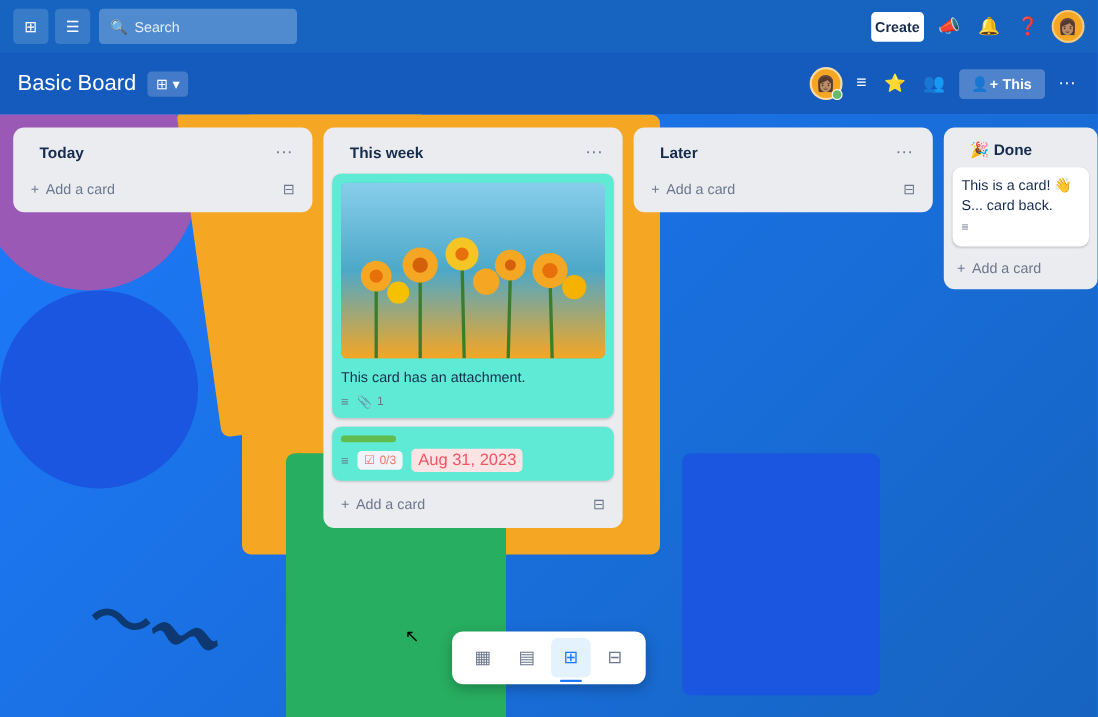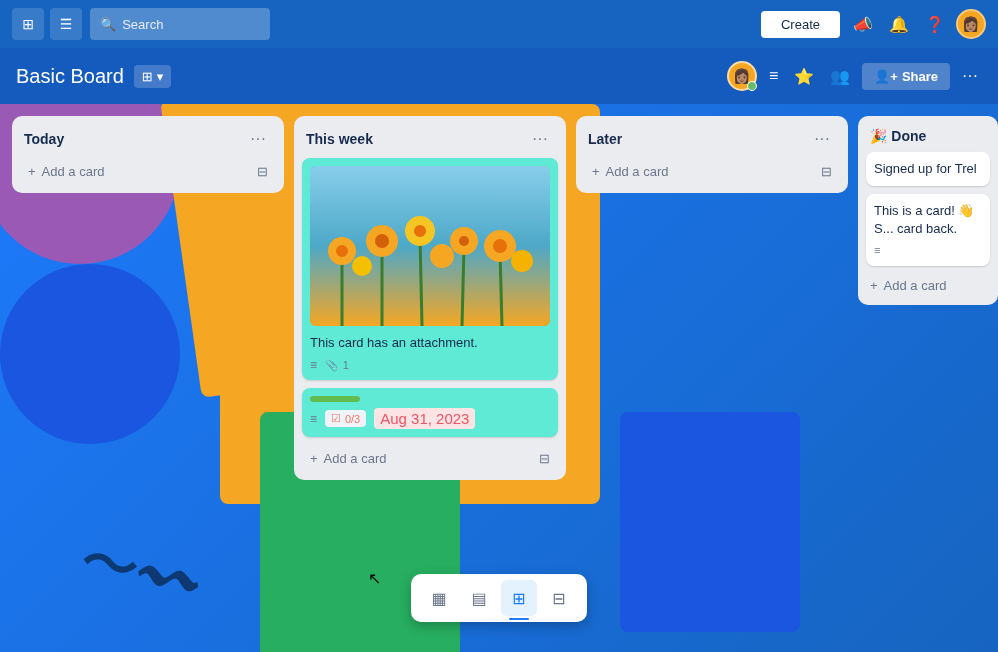--- a/index.html
+++ b/index.html
@@ -32,23 +32,23 @@
       flex: 0 0 180px;
       cursor: pointer;
     }
     .search-bar span { color: rgba(255,255,255,0.85); font-size: 13px; }
     .nav-spacer { flex: 1; }
     .create-btn {
       background: white;
       color: #172b4d;
       border: none;
       border-radius: 4px;
-      padding: 6px 20px;
+      padding: 6px 4px;
       font-size: 13px;
-      font-weight: 400;
+      font-weight: 700;
       cursor: pointer;
     }
     .nav-right-icons { display: flex; align-items: center; gap: 6px; }
     .nav-icon-circle {
       width: 30px; height: 30px;
       border-radius: 50%;
       display: flex; align-items: center; justify-content: center;
       cursor: pointer; font-size: 16px; color: white;
     }
     .avatar-nav {
@@ -161,20 +161,21 @@
       background: #ebecf0;
       border-radius: 10px;
       padding: 8px;
       flex-shrink: 0;
     }
     .column-header {
       display: flex;
       justify-content: space-between;
       align-items: center;
       padding: 4px 4px 8px;
+      margin-left: 12px;
     }
     .column-title {
       font-size: 14px;
       font-weight: 700;
       color: #172b4d;
     }
     .col-menu-btn {
       color: #6b778c;
       font-size: 16px;
       cursor: pointer;
@@ -351,21 +352,21 @@
     <div style="position:relative;">
       <div class="avatar-board">👩🏽
         <div class="avatar-board-badge"></div>
       </div>
     </div>
     <span class="header-icon-btn">≡</span>
     <span class="header-icon-btn">⭐</span>
     <span class="header-icon-btn">👥</span>
     <button class="share-btn">
       <span>👤+</span>
-      <span>Share</span>
+      <span>This</span>
     </button>
     <span class="header-icon-btn">···</span>
   </div>
 </div>
 
 <div class="board-area">
 
   <div class="bg-canvas">
     <div class="bg-shape bg-purple"></div>
     <div class="bg-shape bg-blue-circle"></div>
@@ -480,23 +481,20 @@
         </div>
         <span style="color:#6b778c;font-size:13px;">⊟</span>
       </div>
     </div>
 
     <div class="column-done" style="max-width:140px; overflow:hidden;">
       <div class="column-header">
         <span class="column-title">🎉 Done</span>
       </div>
       <div class="done-card">
-        <span>Signed up for Trel</span>
-      </div>
-      <div class="done-card">
         <span>This is a card! 👋 S... card back.</span>
         <div class="done-card-meta">
           <span style="color:#6b778c;font-size:11px;">≡</span>
         </div>
       </div>
       <div class="add-card-btn" style="padding:4px;">
         <div class="add-card-left">
           <span>+</span>
           <span>Add a card</span>
         </div>

